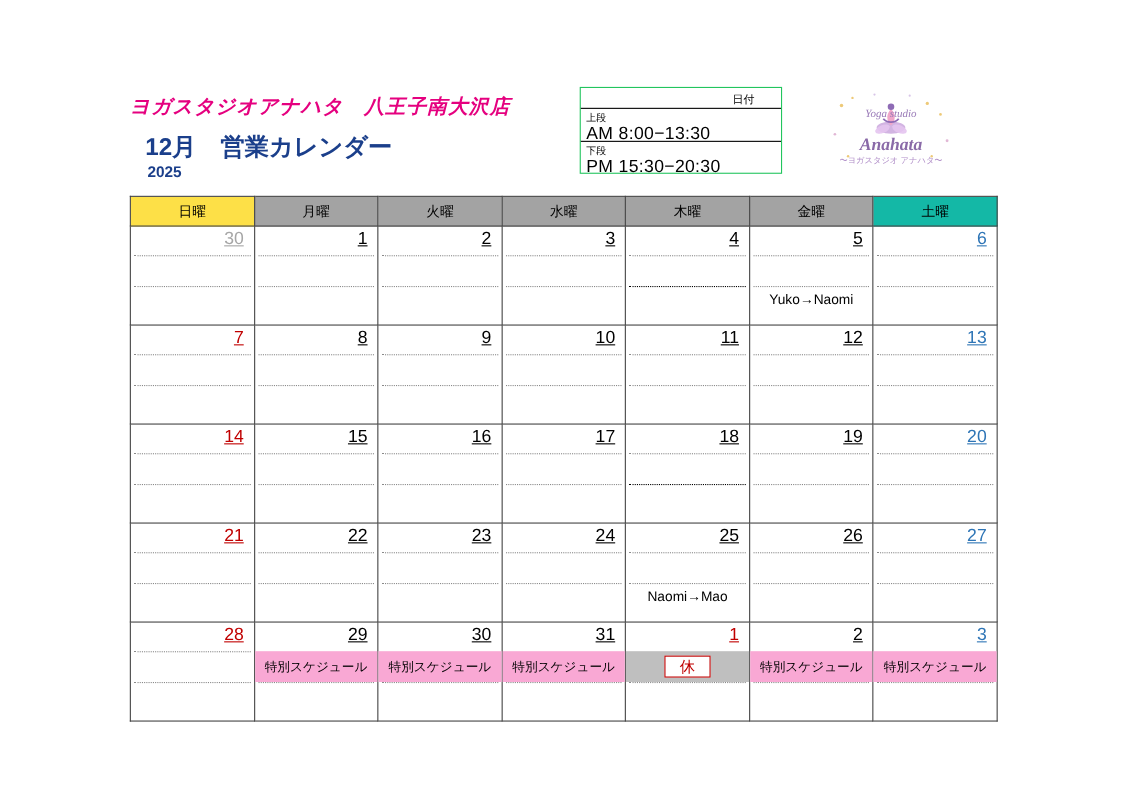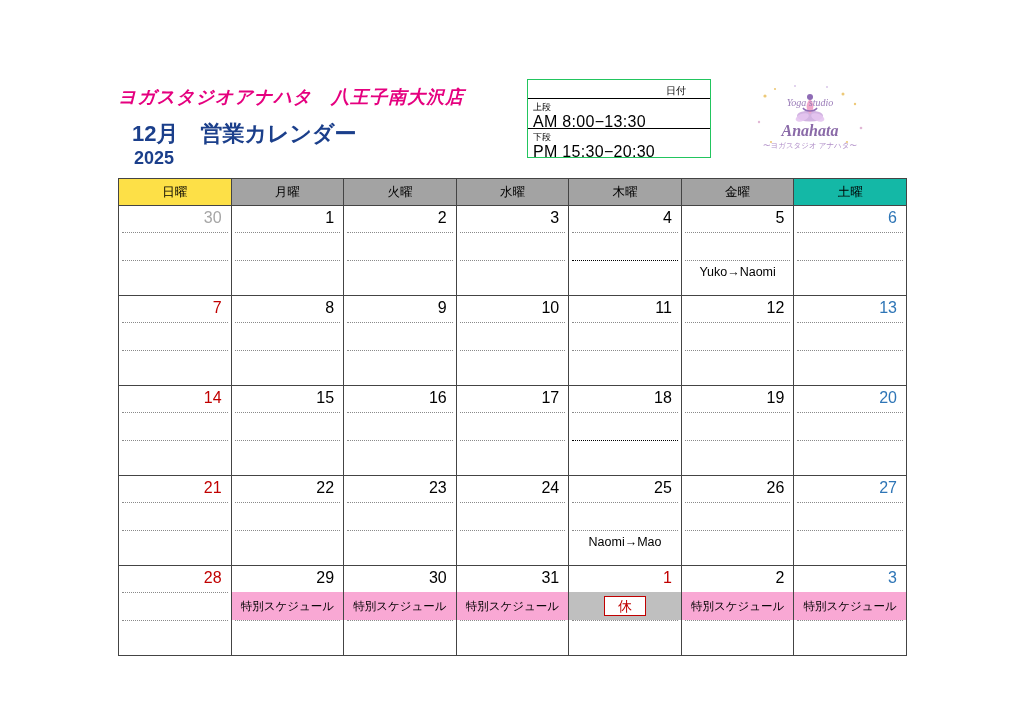--- a/index.html
+++ b/index.html
@@ -39,21 +39,21 @@
     top: 119px;
     font-size: 22px;
     font-weight: bold;
     color: #1b3f8b;
     white-space: nowrap;
   }
   #year-title {
     position: absolute;
     left: 134px;
     top: 148px;
-    font-size: 18px;
+    font-size: 14px;
     font-weight: bold;
     color: #1b3f8b;
   }
 
   
   #legend-box {
     position: absolute;
     left: 527px;
     top: 79px;
     width: 184px;
@@ -154,20 +154,21 @@
     vertical-align: top;
     position: relative;
   }
   .daynum {
     display: block;
     text-align: right;
     padding: 3px 9px 0 0;
     font-size: 16px;
     line-height: 18px;
     color: #000;
+    text-decoration: underline;
   }
   .daynum.sun { color: #c00000; }
   .daynum.sat { color: #2e75b6; }
   .daynum.out { color: #a6a6a6; }
   .daynum.out-sun { color: #c00000; }
   .daynum.out-sat { color: #2e75b6; }
 
   
   .dotline {
     position: absolute;

